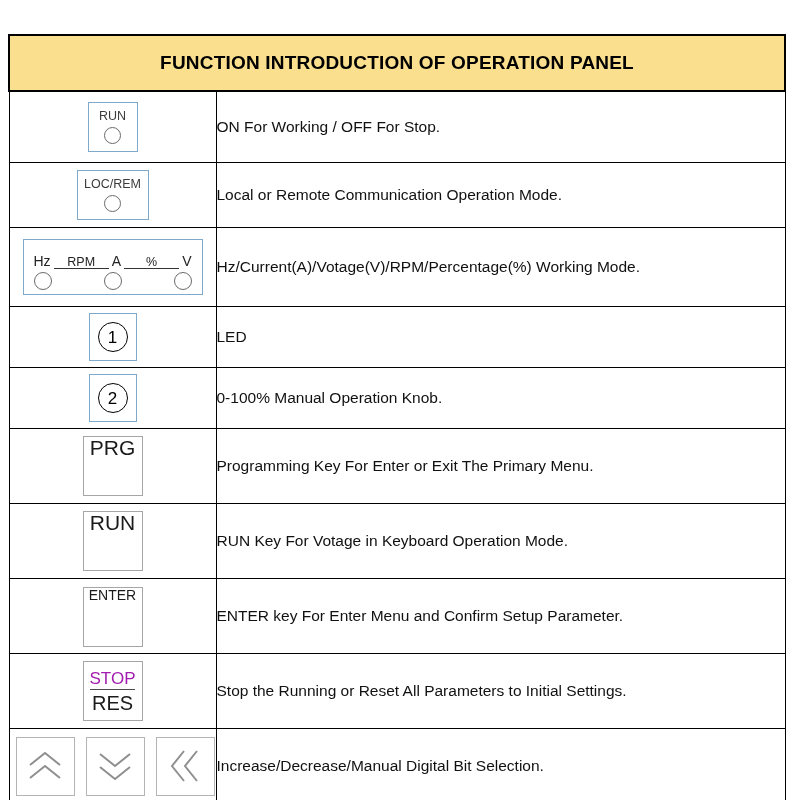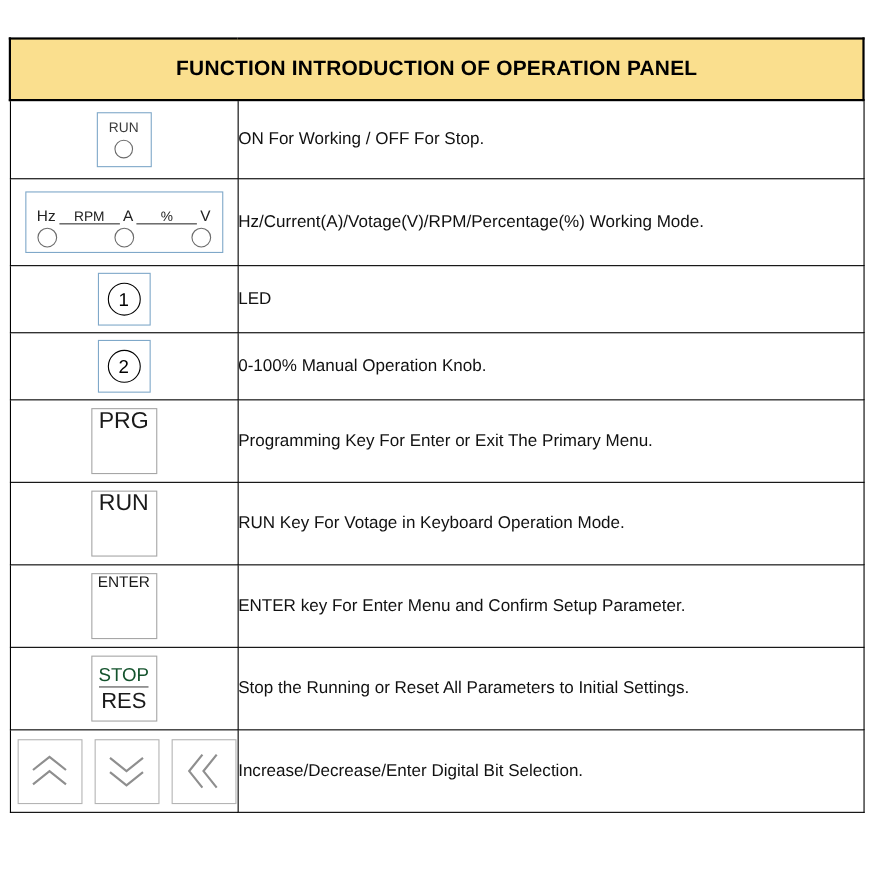--- a/index.html
+++ b/index.html
@@ -182,21 +182,21 @@
     font-family: "Liberation Sans", sans-serif;
   }
   .key-text.small {
     font-size: 14px;
   }
   .key.stopres {
     justify-content: center;
   }
   .stop-top {
     font-size: 17px;
-    color: #14532d;
+    color: #a21caf;
     line-height: 1;
     padding-bottom: 2px;
     border-bottom: 1.4px solid #4a4a4a;
   }
   .stop-bot {
     font-size: 20px;
     color: #1a1a1a;
     line-height: 1;
     padding-top: 3px;
   }
@@ -246,20 +246,31 @@
           <span class="kbox blue ind-run">
             <span class="ind-label">RUN</span>
             <span class="led-circle"></span>
           </span>
         </td>
         <td class="desc-cell">
           <span>ON For Working /  OFF For Stop.</span>
         </td>
       </tr>
 
+      <tr>
+        <td class="icon-cell" style="height:64px;">
+          <span class="kbox blue ind-loc">
+            <span class="ind-label">LOC/REM</span>
+            <span class="led-circle"></span>
+          </span>
+        </td>
+        <td class="desc-cell">
+          <span>Local or Remote Communication Operation Mode.</span>
+        </td>
+      </tr>
 
       <tr>
         <td class="icon-cell" style="height:78px;">
           <span class="mode-strip">
             <span class="mode-top">
               <span class="mode-unit">Hz</span>
               <span class="mode-seg">
                 <span class="mode-seg-label">RPM</span>
                 <span class="mode-seg-line"></span>
               </span>
@@ -370,20 +381,20 @@
             <span class="arrow-key">
               <svg width="36" height="40" viewBox="0 0 36 40">
                 <polyline points="17,5 5,20 17,35" fill="none" stroke="#8f8f8f" stroke-width="2"></polyline>
                 <polyline points="30,5 18,20 30,35" fill="none" stroke="#8f8f8f" stroke-width="2"></polyline>
               </svg>
             </span>
 
           </span>
         </td>
         <td class="desc-cell">
-          <span>Increase/Decrease/Enter Digital Bit Selection.</span>
+          <span>Increase/Decrease/Manual Digital Bit Selection.</span>
         </td>
       </tr>
 
     </tbody>
   </table>
 
 </div>
 
 </body></html>

